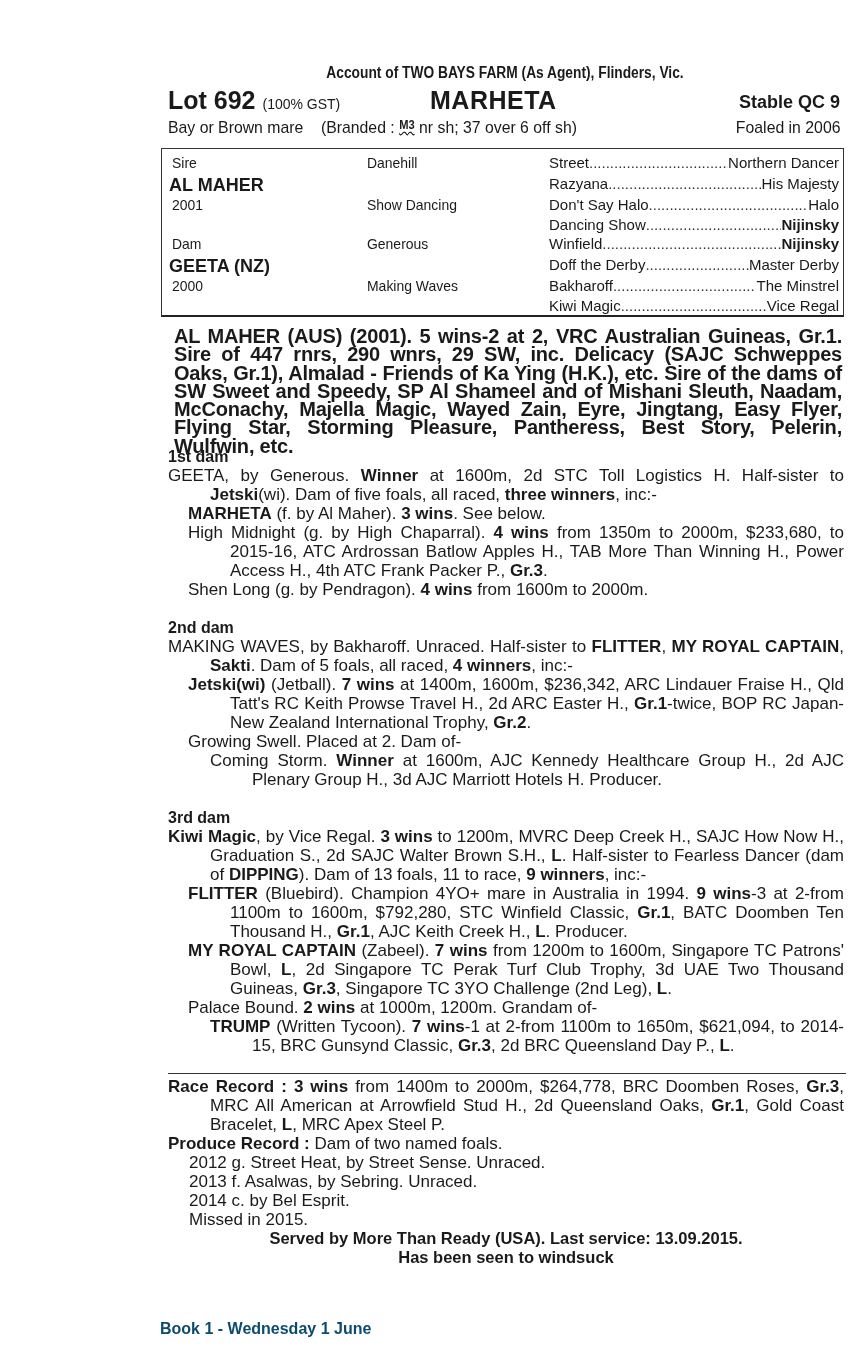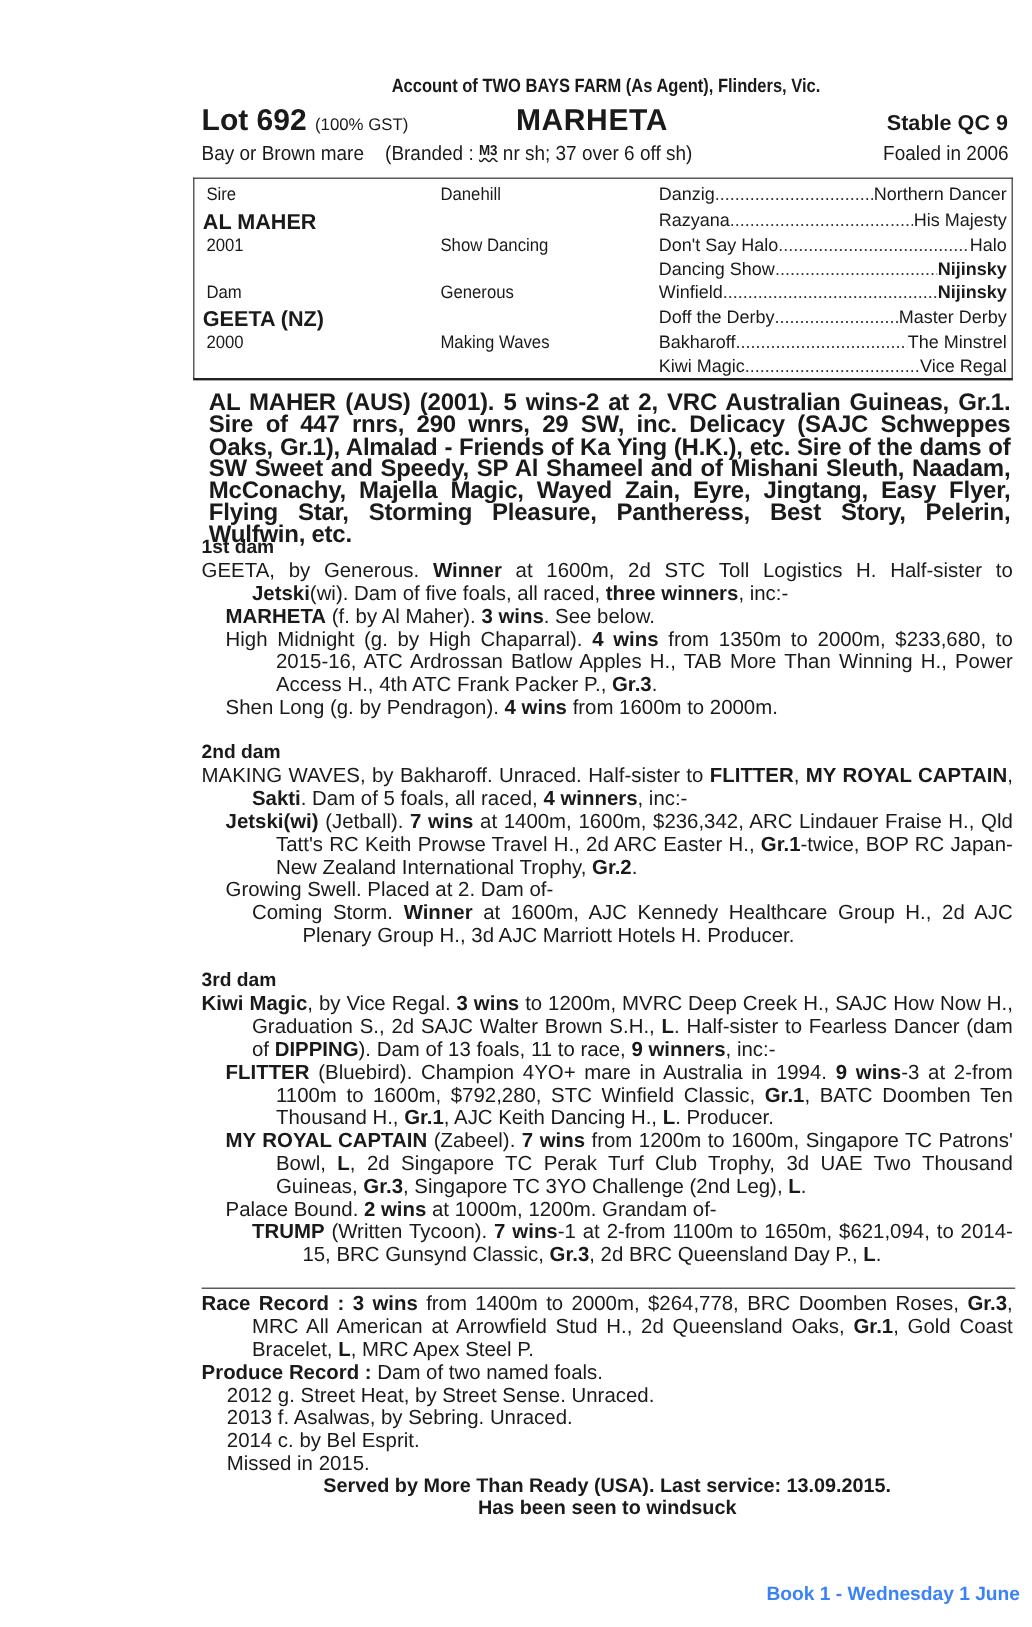--- a/index.html
+++ b/index.html
@@ -33,21 +33,21 @@
               text-align:justify; letter-spacing:-0.2px; }
   .sect { position:absolute; left:168px; width:676px; font-size:17px; line-height:19px; }
   .sect .hd { font-weight:900; font-size:16px; }
   .p { text-align:justify; text-align-last:left; }
   .ind0 { padding-left:42px; text-indent:-42px; }
   .ind1 { padding-left:62px; text-indent:-42px; }
   .ind2 { padding-left:84px; text-indent:-42px; }
   b { font-weight:900; }
   .divider { position:absolute; left:168px; width:678px; top:1073px; border-top:1.5px solid #333; }
   .center { text-align:center; font-weight:900; }
-  #footer { left:160px; width:690px; top:1320px; text-align:right; font-size:16px; font-weight:bold; color:#3b82f6; }
+  #footer { left:160px; width:690px; top:1320px; text-align:left; font-size:16px; font-weight:bold; color:#0c4a6e; }
 </style>
 </head>
 <body>
 
 <div id="vendor" class="abs cond">Account of TWO BAYS FARM (As Agent), Flinders, Vic.</div>
 <div id="lot" class="abs"><span>Lot 692</span> <span class="gst">(100% GST)</span></div>
 <div id="horse" class="abs">MARHETA</div>
 <div id="stable" class="abs">Stable QC 9</div>
 <div id="desc" class="abs">
   <span>Bay or Brown mare</span>&nbsp;&nbsp;&nbsp;
@@ -64,21 +64,21 @@
   <div class="ped" style="left:205px;top:5px">Danehill</div>
   <div class="ped" style="left:205px;top:47px">Show Dancing</div>
 
   <div class="ped" style="left:10px;top:86px">Dam</div>
   <div class="ped big" style="left:7px;top:107px">GEETA (NZ)</div>
   <div class="ped" style="left:10px;top:128px">2000</div>
   <div class="ped" style="left:205px;top:86px">Generous</div>
   <div class="ped" style="left:205px;top:128px">Making Waves</div>
 
   <div class="gp" style="top:5px">
-      <span class="n">Danzig</span>
+      <span class="n">Street</span>
       <span class="dots"></span>
       <span class="s">Northern Dancer</span>
     </div>
   <div class="gp" style="top:26px">
       <span class="n">Razyana</span>
       <span class="dots"></span>
       <span class="s">His Majesty</span>
     </div>
   <div class="gp" style="top:47px">
       <span class="n">Don't Say Halo</span>
@@ -126,21 +126,21 @@
   <div class="hd">2nd dam</div>
   <div class="p ind0"><span>MAKING WAVES, by Bakharoff. Unraced. Half-sister to </span><b>FLITTER</b><span>, </span><b>MY ROYAL CAPTAIN</b><span>, </span><b>Sakti</b><span>. Dam of 5 foals, all raced, </span><b>4 winners</b><span>, inc:-</span></div>
   <div class="p ind1"><b>Jetski(wi)</b><span> (Jetball). </span><b>7 wins</b><span> at 1400m, 1600m, $236,342, ARC Lindauer Fraise H., Qld Tatt's RC Keith Prowse Travel H., 2d ARC Easter H., </span><b>Gr.1</b><span>-twice, BOP RC Japan-New Zealand International Trophy, </span><b>Gr.2</b><span>.</span></div>
   <div class="p ind1">Growing Swell. Placed at 2. Dam of-</div>
   <div class="p ind2" style="padding-left:84px;text-indent:-42px"><span>Coming Storm. </span><b>Winner</b><span> at 1600m, AJC Kennedy Healthcare Group H., 2d AJC Plenary Group H., 3d AJC Marriott Hotels H. Producer.</span></div>
 </div>
 
 <div class="sect" style="top:808px">
   <div class="hd">3rd dam</div>
   <div class="p ind0"><b>Kiwi Magic</b><span>, by Vice Regal. </span><b>3 wins</b><span> to 1200m, MVRC Deep Creek H., SAJC How Now H., Graduation S., 2d SAJC Walter Brown S.H., </span><b>L</b><span>. Half-sister to Fearless Dancer (dam of </span><b>DIPPING</b><span>). Dam of 13 foals, 11 to race, </span><b>9 winners</b><span>, inc:-</span></div>
-  <div class="p ind1"><b>FLITTER</b><span> (Bluebird). Champion 4YO+ mare in Australia in 1994. </span><b>9 wins</b><span>-3 at 2-from 1100m to 1600m, $792,280, STC Winfield Classic, </span><b>Gr.1</b><span>, BATC Doomben Ten Thousand H., </span><b>Gr.1</b><span>, AJC Keith Dancing H., </span><b>L</b><span>. Producer.</span></div>
+  <div class="p ind1"><b>FLITTER</b><span> (Bluebird). Champion 4YO+ mare in Australia in 1994. </span><b>9 wins</b><span>-3 at 2-from 1100m to 1600m, $792,280, STC Winfield Classic, </span><b>Gr.1</b><span>, BATC Doomben Ten Thousand H., </span><b>Gr.1</b><span>, AJC Keith Creek H., </span><b>L</b><span>. Producer.</span></div>
   <div class="p ind1"><b>MY ROYAL CAPTAIN</b><span> (Zabeel). </span><b>7 wins</b><span> from 1200m to 1600m, Singapore TC Patrons' Bowl, </span><b>L</b><span>, 2d Singapore TC Perak Turf Club Trophy, 3d UAE Two Thousand Guineas, </span><b>Gr.3</b><span>, Singapore TC 3YO Challenge (2nd Leg), </span><b>L</b><span>.</span></div>
   <div class="p ind1"><span>Palace Bound. </span><b>2 wins</b><span> at 1000m, 1200m. Grandam of-</span></div>
   <div class="p" style="padding-left:84px;text-indent:-42px"><b>TRUMP</b><span> (Written Tycoon). </span><b>7 wins</b><span>-1 at 2-from 1100m to 1650m, $621,094, to 2014-15, BRC Gunsynd Classic, </span><b>Gr.3</b><span>, 2d BRC Queensland Day P., </span><b>L</b><span>.</span></div>
 </div>
 
 <div class="divider"></div>
 
 <div class="sect" style="top:1077px">
   <div class="p ind0"><b>Race Record : 3 wins</b><span> from 1400m to 2000m, $264,778, BRC Doomben Roses, </span><b>Gr.3</b><span>, MRC All American at Arrowfield Stud H., 2d Queensland Oaks, </span><b>Gr.1</b><span>, Gold Coast Bracelet, </span><b>L</b><span>, MRC Apex Steel P.</span></div>
   <div><b>Produce Record :</b><span> Dam of two named foals.</span></div>

